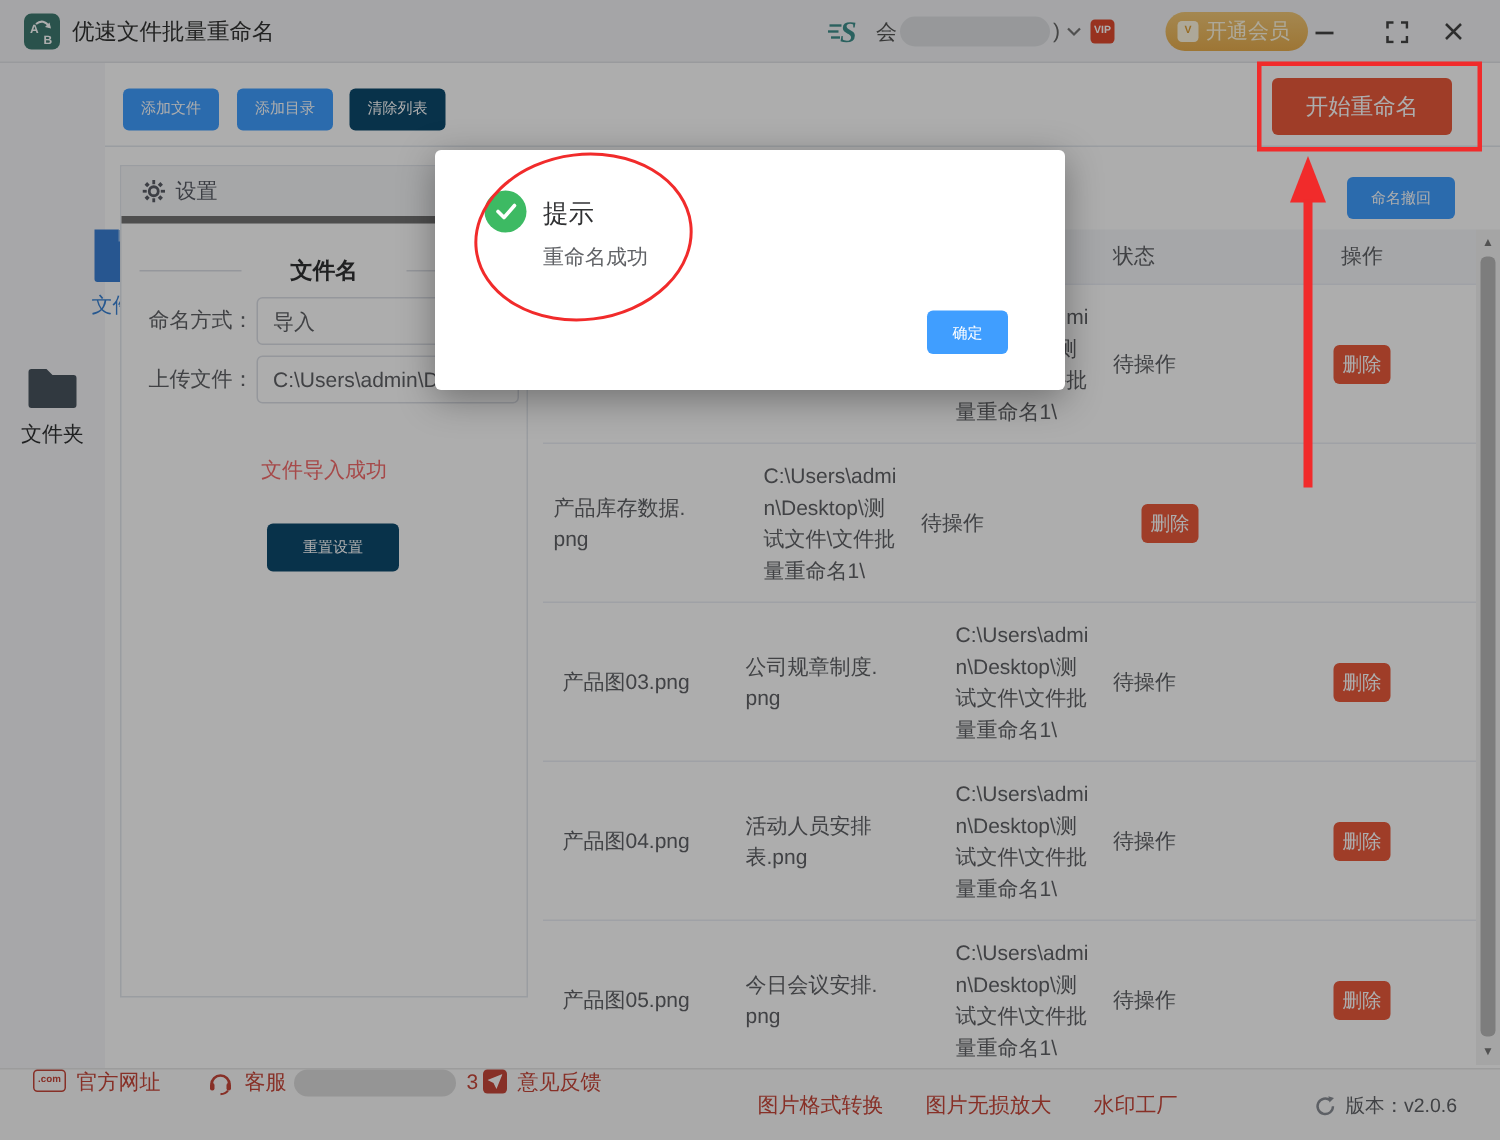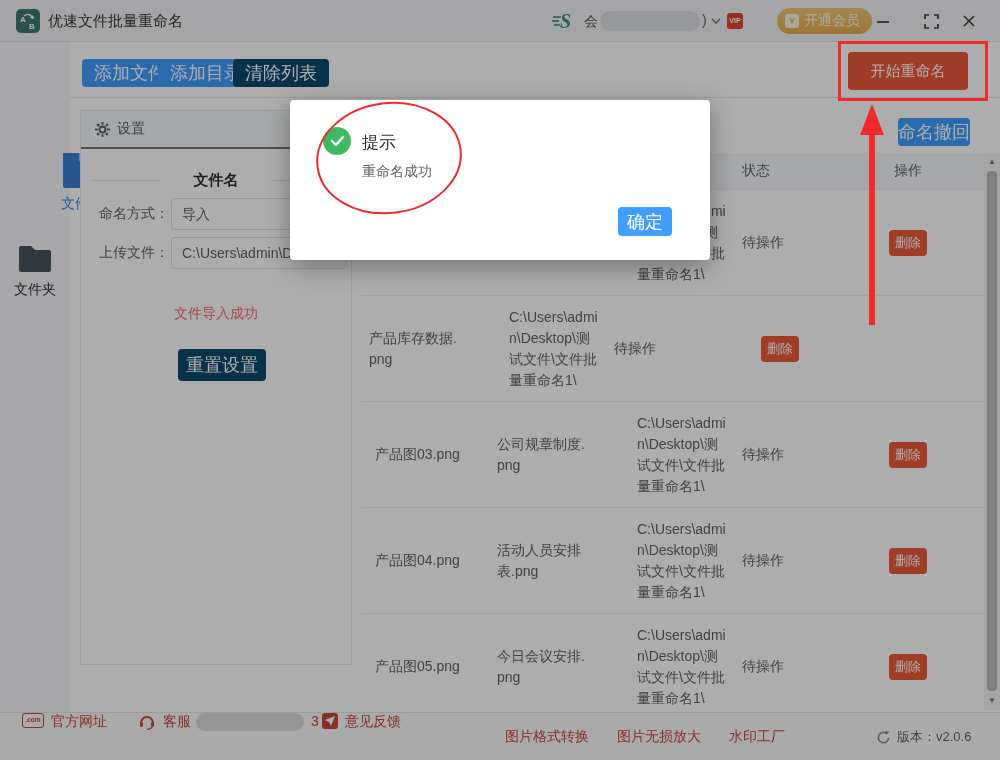--- a/index.html
+++ b/index.html
@@ -25,32 +25,32 @@
 
   
   .sidebar { position:absolute; left:0; top:42px; width:70px; height:670px; background:#f6f7f9; }
   .side-item { position:absolute; left:0; width:70px; text-align:center; cursor:pointer; }
   .side-item .lbl { display:block; margin-top:4px; font-size:14px; }
   .side-files { top:110px;margin-left:40px; } .side-files .lbl { color:#3a82d4; }
   .side-folders { top:202px; } .side-folders .lbl { color:#303133; }
 
   
   .toolbar { position:absolute; left:70px; top:42px; width:930px; height:56px; background:#fff; border-bottom:1px solid #e4e7ed; }
-  .btn { display:inline-block; border:none; border-radius:4px; color:#fff; font-size:18px; cursor:pointer; font-family:inherit; }
+  .btn { display:inline-block; border:none; border-radius:4px; color:#fff; font-size:10px; cursor:pointer; font-family:inherit; }
   .btn-blue { background:#409eff; }
   .btn-orange { background:#0c4a6e; }
   .btn-red { background:#ea5a3c; }
   .tb-btn { position:absolute; top:59px; height:28px; padding:0 12px; line-height:28px; }
   .b-addfile { left:82px; } .b-adddir { left:158px; } .b-clear { left:233px; }
   .b-start { position:absolute; left:848px; top:52px; width:120px; height:38px; font-size:15px; }
   .b-undo { position:absolute; left:898px; top:118px; width:72px; height:28px; }
 
   
   .settings { position:absolute; left:80px; top:110px; width:272px; height:555px; background:#fff; border:1px solid #e4e7ed; }
-  .set-head { height:38px; background:#f5f6f8; border-bottom:2px solid #737373; display:flex; align-items:center; gap:7px; padding-left:14px; color:#5a5e66; font-size:14px; }
+  .set-head { height:38px; background:#f5f6f8; border-bottom:5px solid #737373; display:flex; align-items:center; gap:7px; padding-left:14px; color:#5a5e66; font-size:14px; }
   .sec-title { position:absolute; left:0; top:60px; width:100%; text-align:center; font-size:15px; font-weight:bold; color:#303133; }
   .sec-title:before, .sec-title:after { content:""; position:absolute; top:9px; width:68px; height:1px; background:#dcdfe6; }
   .sec-title:before { left:12px; } .sec-title:after { right:12px; }
   .form-label { position:absolute; font-size:14px; color:#606266; width:80px; text-align:right; }
   .finput { position:absolute; left:90px; width:175px; height:32px; border:1px solid #dcdfe6; border-radius:4px; background:#fff; line-height:30px; padding:0 10px; color:#606266; font-size:14px; white-space:nowrap; overflow:hidden; }
   .lab-naming { left:8px; top:94px; } .in-naming { top:87px; }
   .lab-upload { left:8px; top:133px; } .in-upload { top:126px; }
   .example-link { position:absolute; left:0; top:168px; width:100%; text-align:center; font-size:13px; color:#606266; text-decoration:underline; cursor:pointer; }
   .import-ok { position:absolute; left:0; top:194px; width:100%; text-align:center; font-size:14px; color:#f56c6c; }
   .b-reset { position:absolute; left:97px; top:238px; width:88px; height:32px; }

